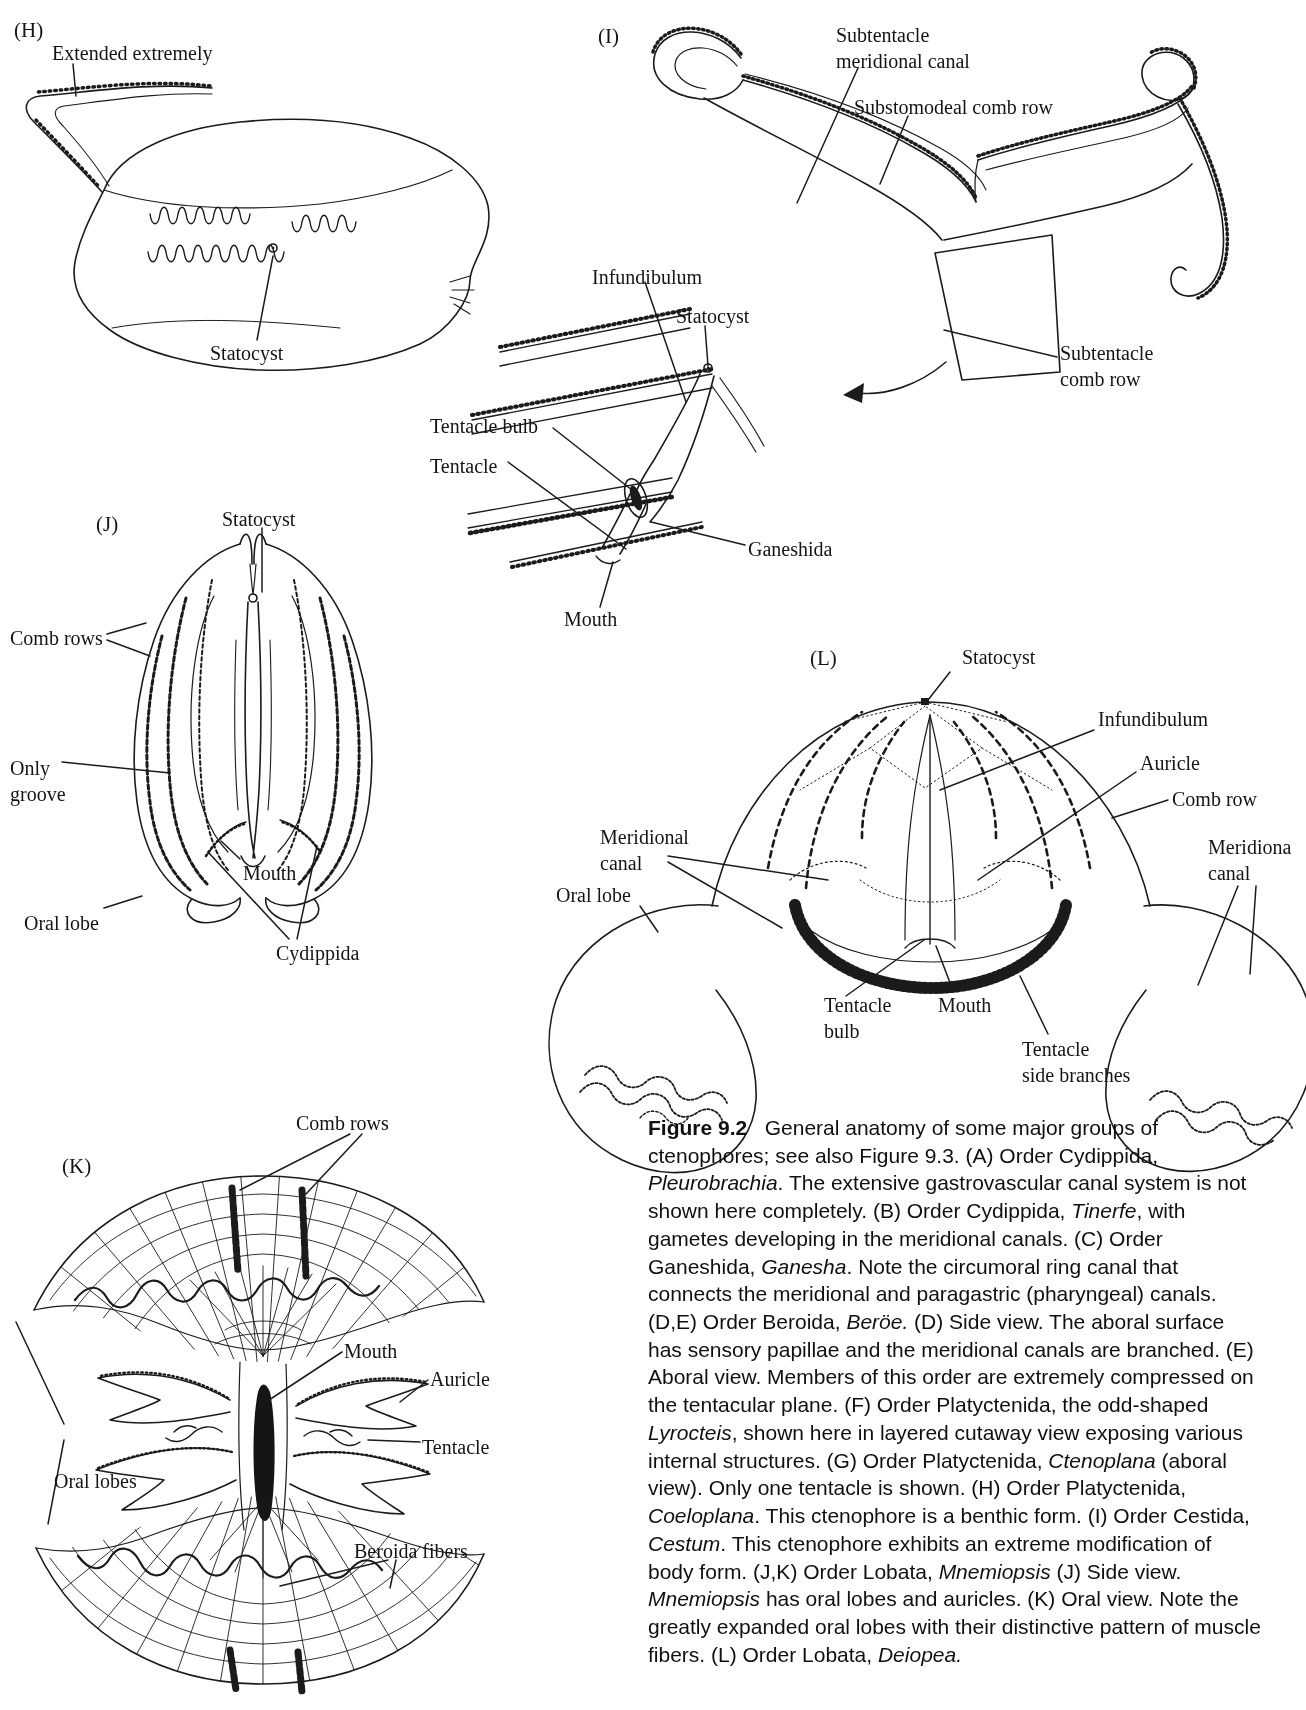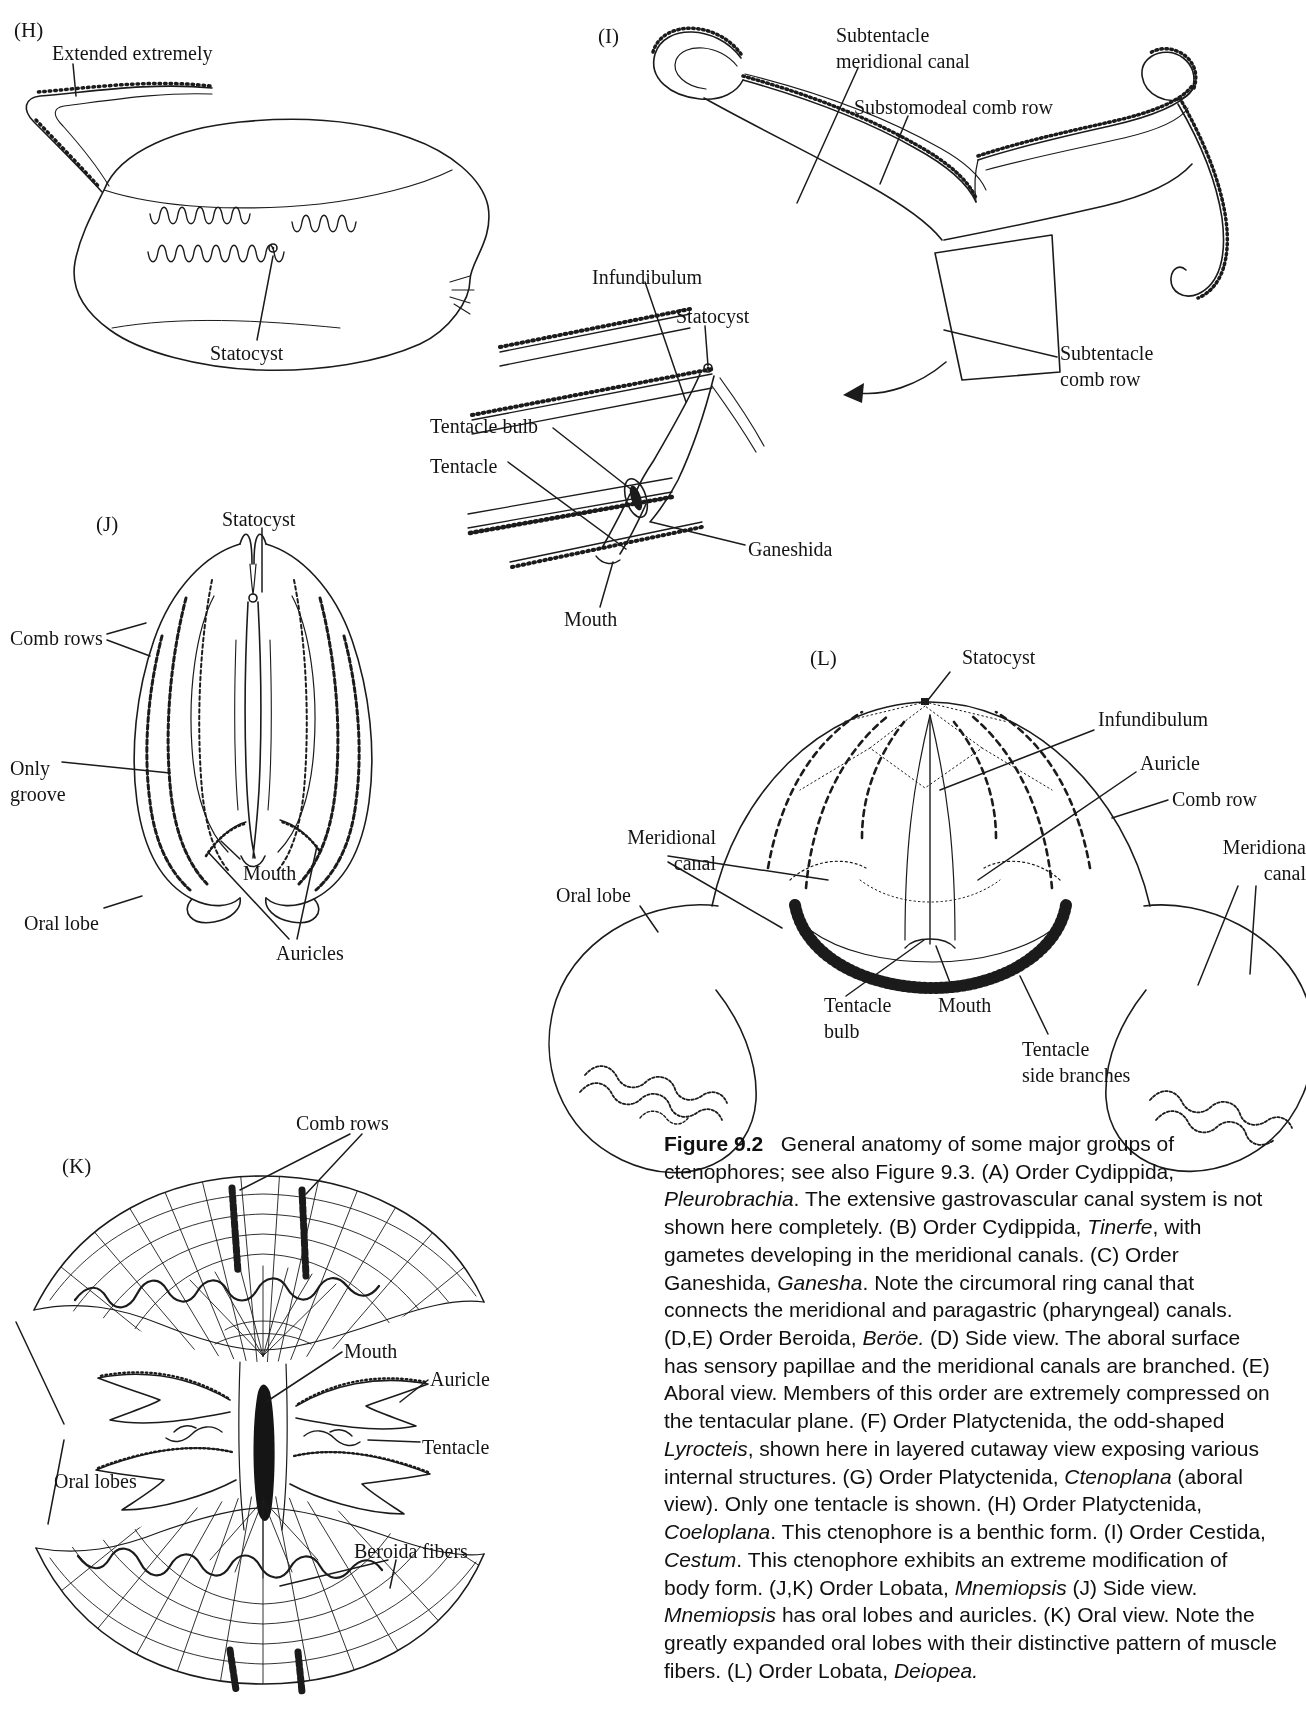--- a/index.html
+++ b/index.html
@@ -2,22 +2,22 @@
 <html><head>
 <meta charset="utf-8">
 <style>
   html,body{margin:0;padding:0;}
   body{width:1306px;height:1710px;position:relative;background:#ffffff;overflow:hidden;}
   .art{position:absolute;left:0;top:0;width:1306px;height:1710px;}
   .art path,.art line,.art polyline,.art circle,.art ellipse,.art polygon{vector-effect:non-scaling-stroke;}
   .lbl{position:absolute;font-family:"Liberation Serif","DejaVu Serif",serif;font-size:20px;line-height:1.3;
        color:#141414;white-space:pre-line;}
   .tag{position:absolute;font-family:"Liberation Serif","DejaVu Serif",serif;font-size:21px;color:#141414;}
-  .ctr{text-align:right;}
-  #caption{position:absolute;left:648px;top:1114px;width:614px;margin:16px;
+  .ctr{text-align:left;}
+  #caption{position:absolute;left:648px;top:1114px;width:614px;margin:0;
            font-family:"Liberation Sans","DejaVu Sans",sans-serif;font-size:21px;line-height:1.32;color:#101010;}
   #caption b{font-weight:bold;}
   #caption i{font-style:italic;}
 </style>
 </head>
 <body>
 
 <svg class="art" viewBox="0 0 1306 1710" xmlns="http://www.w3.org/2000/svg" fill="none" stroke="#1b1b1b" stroke-width="1.6" stroke-linecap="round" stroke-linejoin="round">
 
   <g>
@@ -239,21 +239,21 @@
 <div class="lbl" style="left:1060px;top:340px">Subtentacle
 comb row</div>
 
 <div class="tag" style="left:96px;top:512px">(J)</div>
 <div class="lbl" style="left:222px;top:506px">Statocyst</div>
 <div class="lbl" style="left:10px;top:625px">Comb rows</div>
 <div class="lbl" style="left:10px;top:755px">Only
 groove</div>
 <div class="lbl" style="left:243px;top:860px">Mouth</div>
 <div class="lbl" style="left:24px;top:910px">Oral lobe</div>
-<div class="lbl" style="left:276px;top:940px">Auricles</div>
+<div class="lbl" style="left:276px;top:940px">Cydippida</div>
 
 <div class="tag" style="left:810px;top:646px">(L)</div>
 <div class="lbl" style="left:962px;top:644px">Statocyst</div>
 <div class="lbl" style="left:1098px;top:706px">Infundibulum</div>
 <div class="lbl" style="left:1140px;top:750px">Auricle</div>
 <div class="lbl" style="left:1172px;top:786px">Comb row</div>
 <div class="lbl ctr" style="left:600px;top:824px;width:116px">Meridional
 canal</div>
 <div class="lbl" style="left:556px;top:882px">Oral lobe</div>
 <div class="lbl ctr" style="left:1208px;top:834px;width:98px">Meridiona

